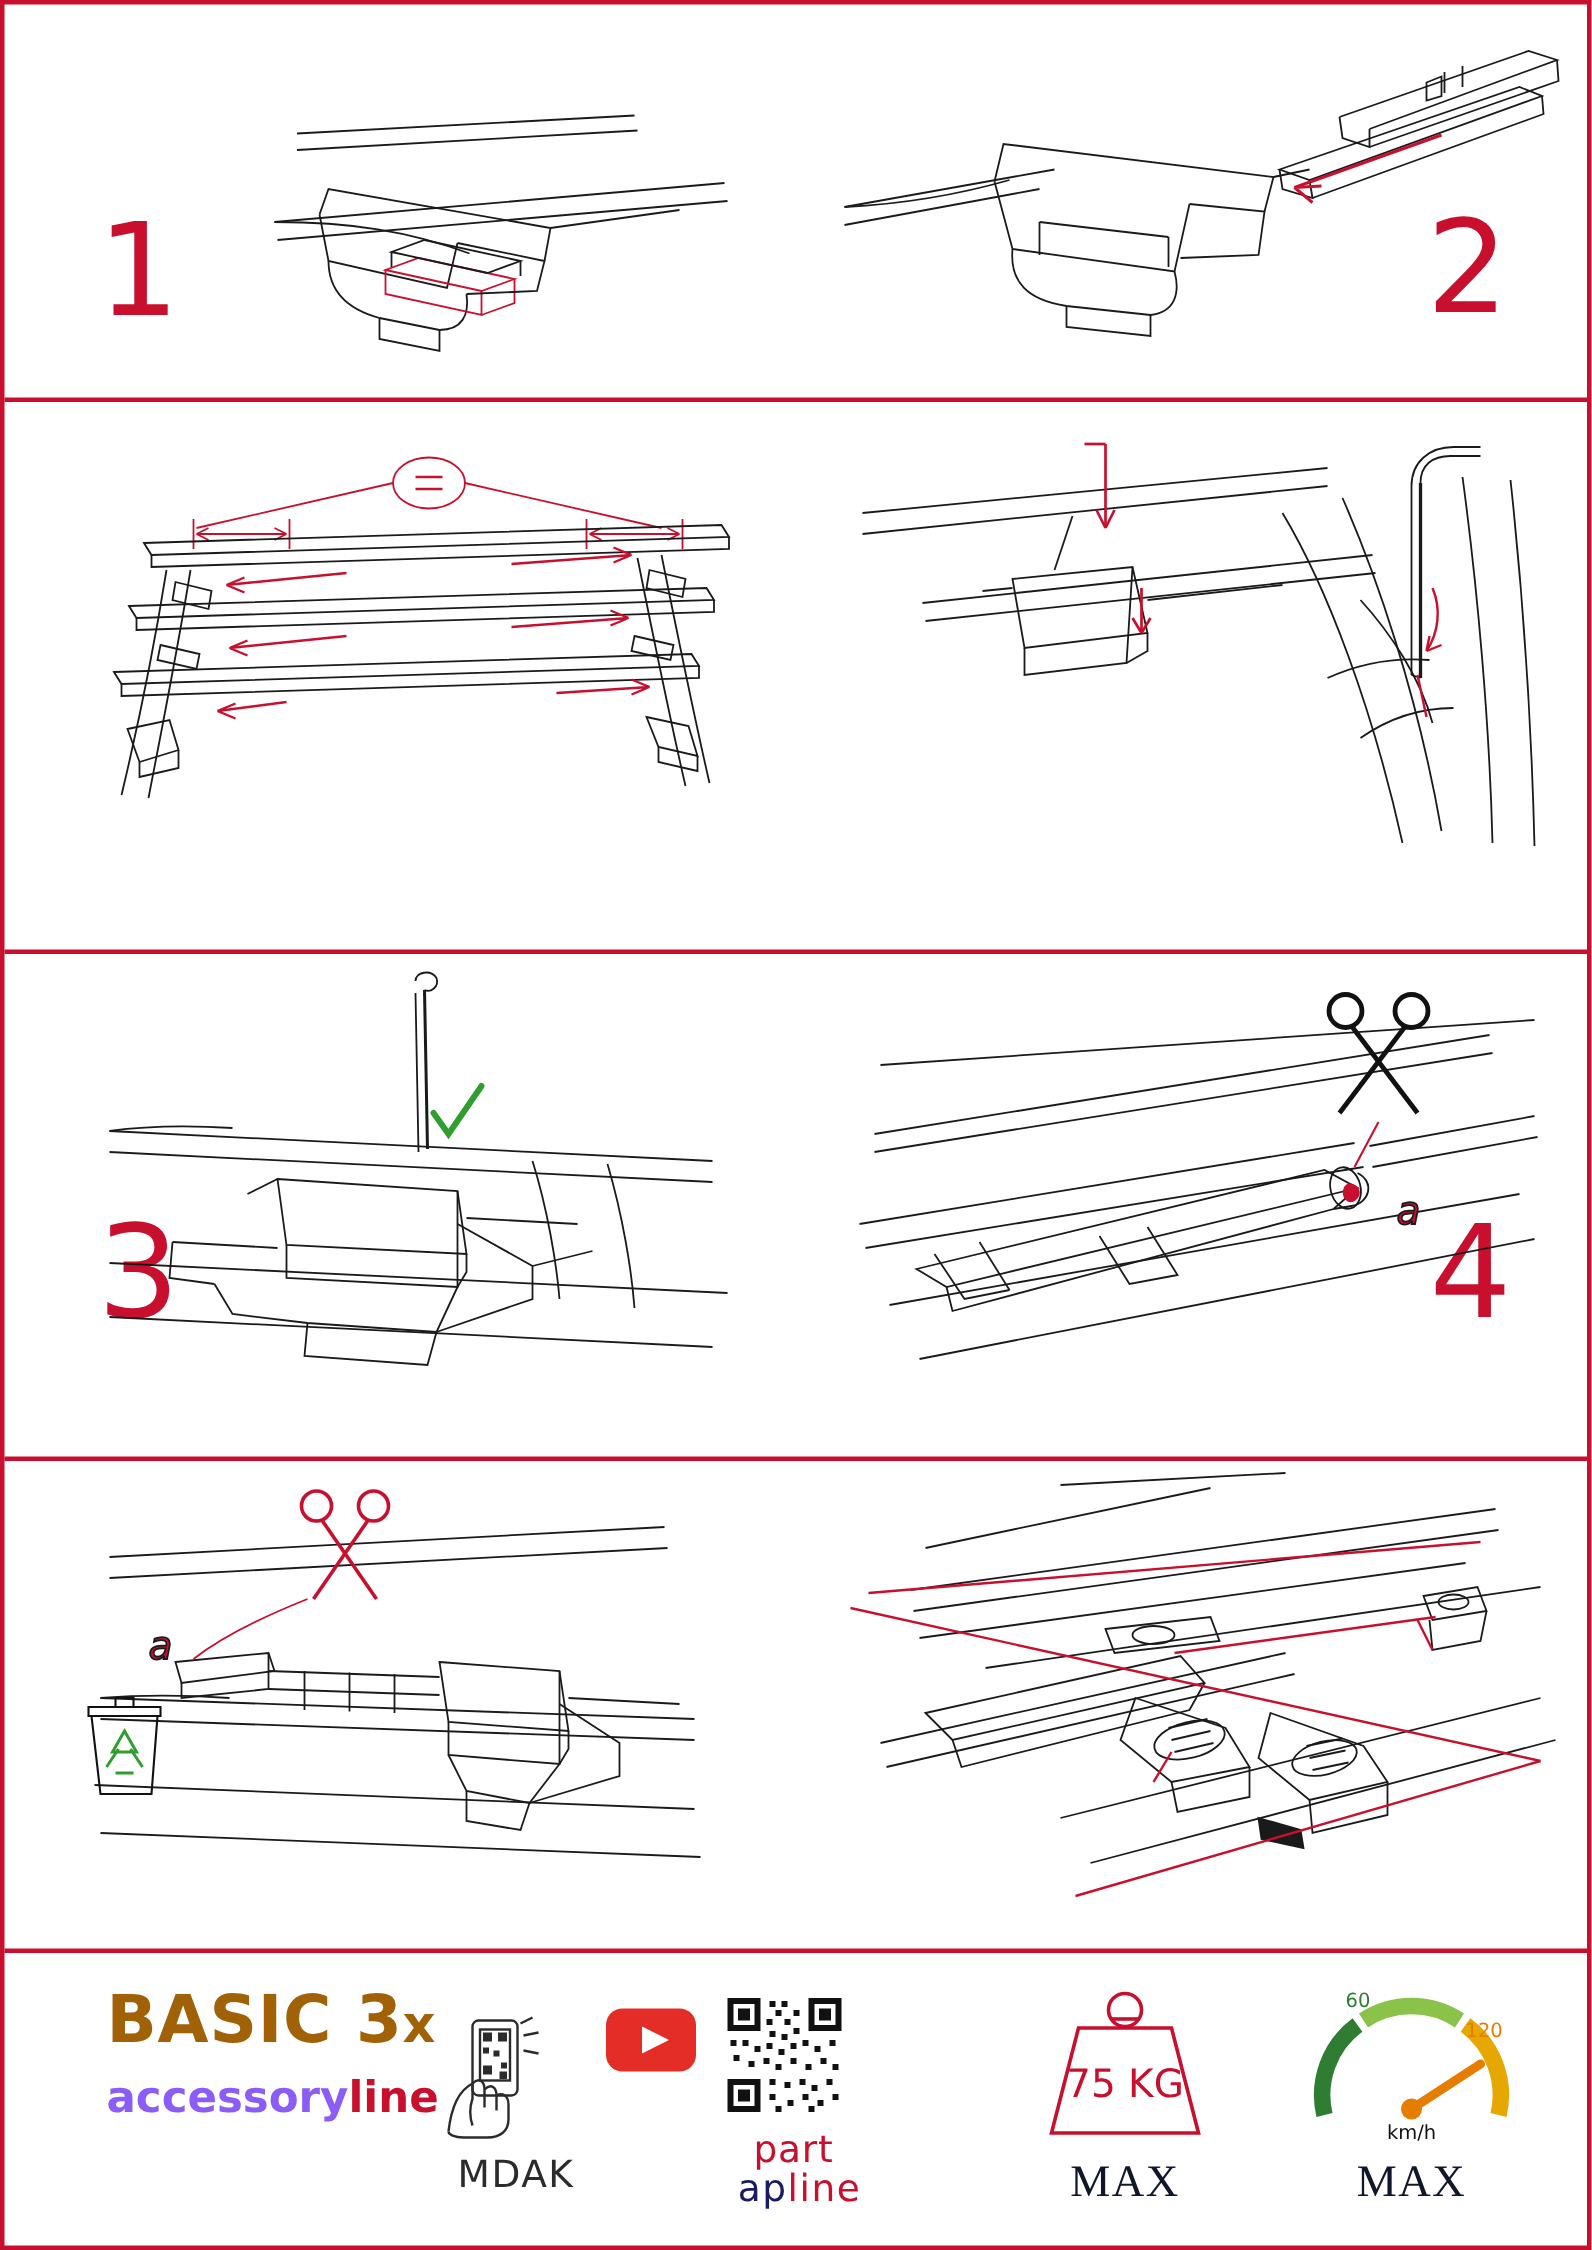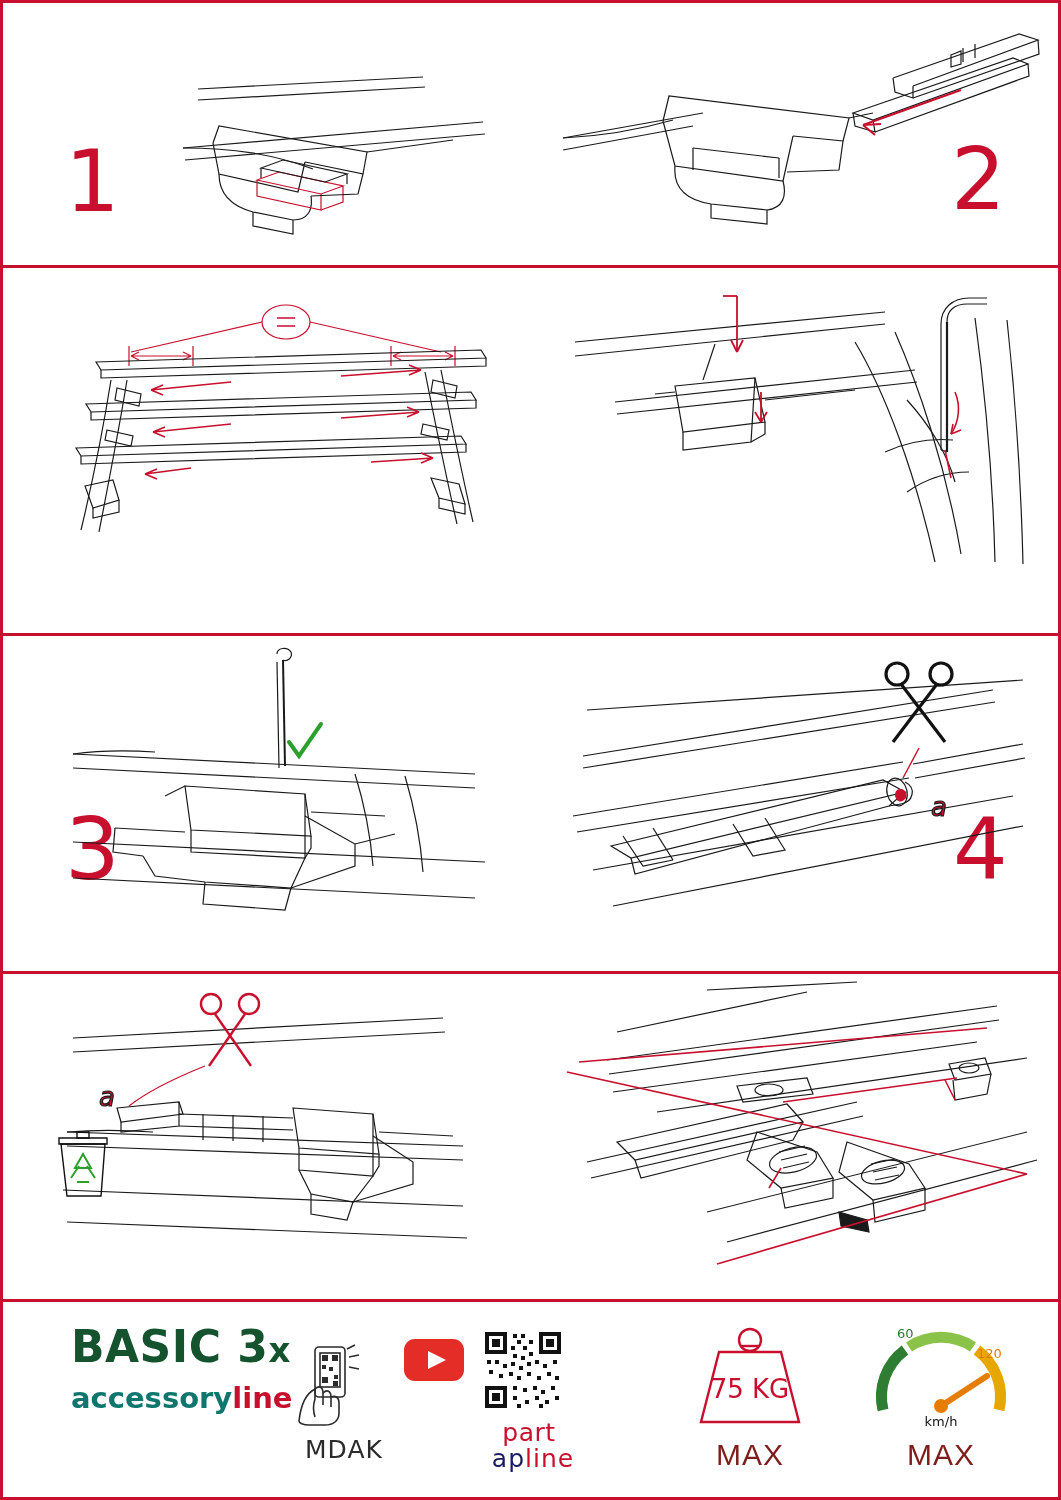--- a/index.html
+++ b/index.html
@@ -65,32 +65,32 @@
   .brand-left {
     position: absolute;
     left: 68px;
     top: 22px;
   }
   .brand-basic {
     font-family: "DejaVu Sans", sans-serif;
     font-weight: bold;
     font-size: 44px;
     letter-spacing: 0.5px;
-    color: #14532d;
+    color: #a16207;
     line-height: 1.05;
   }
   .brand-basic .x { font-size: 34px; }
   .brand-acc {
     font-family: "DejaVu Sans", sans-serif;
     font-weight: bold;
     font-size: 29px;
     margin-top: 14px;
     line-height: 1;
   }
-  .brand-acc .a1 { color: #0f766e; }
+  .brand-acc .a1 { color: #8b5cf6; }
   .brand-acc .a2 { color: #c8102e; }
 
   .logo-mdak {
     position: absolute;
     left: 286px;
     top: 41px;
     width: 110px;
     text-align: center;
   }
   .logo-cap {
@@ -126,24 +126,24 @@
     text-align: center;
   }
   .speed-block {
     position: absolute;
     left: 858px;
     top: 12px;
     width: 160px;
     text-align: center;
   }
   .maxlbl {
-    font-family: Liberation Sans, sans-serif;
+    font-family: Liberation Serif, serif;
     font-size: 30px;
     letter-spacing: 1px;
-    color: #7f1d1d;
+    color: #0f172a;
     margin-top: 4px;
   }
   .kgtext {
     font-family: "DejaVu Sans", sans-serif;
     font-size: 26px;
     fill: #c8102e;
   }
   .kmh {
     font-family: "DejaVu Sans", sans-serif;
     font-size: 13px;

